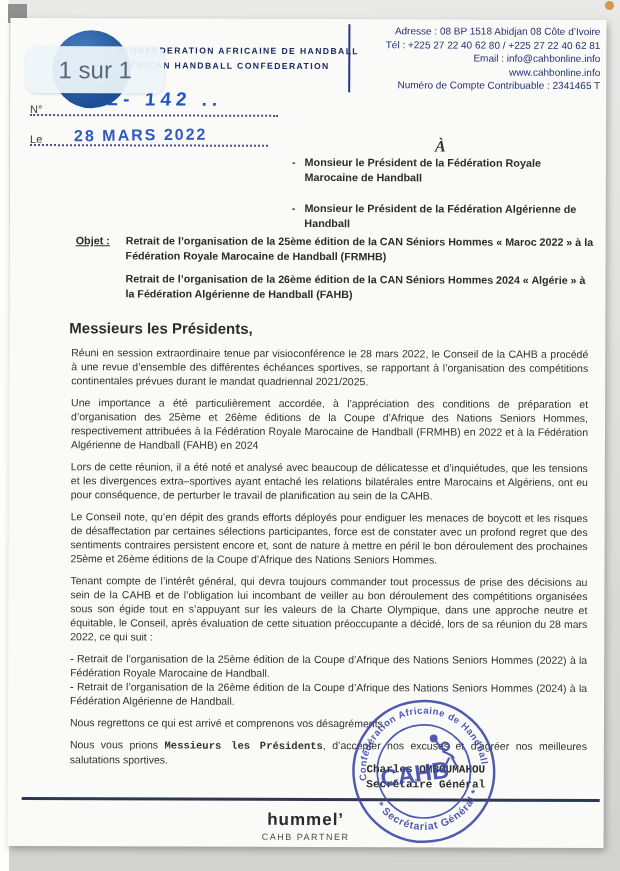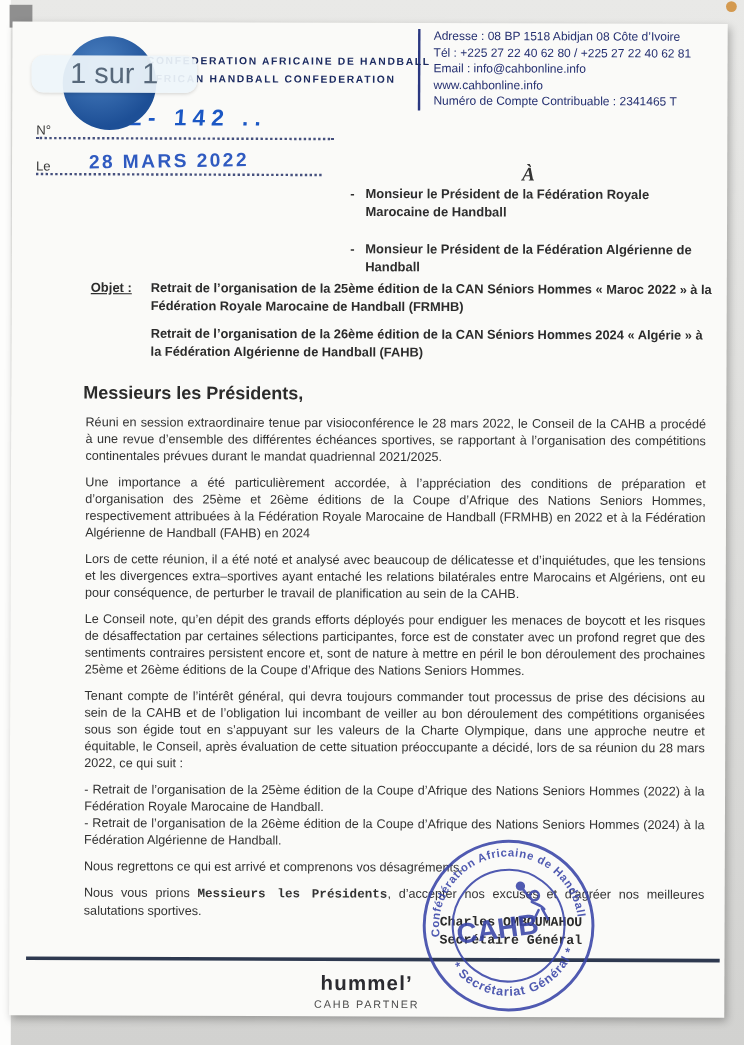--- a/index.html
+++ b/index.html
@@ -12,28 +12,28 @@
   .corner-square { position:absolute; left:8px; top:4px; width:19px; height:19px; background:#8f8f8f; }
   .corner-dot { position:absolute; left:605px; top:1px; width:9px; height:9px; border-radius:50%; background:#d49a50; }
 
   .page { position:absolute; left:9px; top:19px; width:596px; height:828px;
           background:#fafaf8; box-shadow:2px 3px 7px rgba(0,0,0,.28);
           transform:rotate(0.2deg); }
 
   
   .logo-circle { position:absolute; left:42px; top:12px; width:78px; height:78px; border-radius:50%;
                  background:radial-gradient(circle at 38% 32%, #4c82c2, #1d4f96 70%); z-index:1; }
-  .page-badge { position:absolute; left:16px; top:28px; width:138px; height:31px; border-radius:10px;
+  .page-badge { position:absolute; left:16px; top:28px; width:138px; height:47px; border-radius:10px;
                 background:rgba(238,245,250,0.93); box-shadow:0 1px 3px rgba(0,0,0,.15);
                 display:flex; align-items:center; justify-content:center;
                 font-size:24px; color:#57687a; z-index:3; }
   .org-block { position:absolute; left:112px; top:25px; z-index:2; color:#1b2a60;
                font-weight:bold; font-size:8.6px; letter-spacing:1.4px; line-height:15px; white-space:nowrap; }
   .addr-block { position:absolute; left:338px; top:5px; width:252px; border-left:2px solid #2a3780;
-                padding-left:11px; color:#242f70; font-size:10px; line-height:13.6px; }
+                padding-left:24px; color:#242f70; font-size:10px; line-height:13.6px;text-align:right; }
 
   
   .ref-row { position:absolute; left:20px; height:20px; }
   .ref-row .lbl { position:absolute; left:0; bottom:1px; font-size:11px; color:#3a3a3a; }
   .dotline { position:absolute; left:0; bottom:0; border-bottom:2px dotted #45507e; }
   .hand-number { position:absolute; left:62px; bottom:6px; color:#1b57c4; font-weight:bold;
                  font-size:19px; letter-spacing:5px; transform:skewX(-4deg); white-space:nowrap; }
   .date-stamp { position:absolute; left:44px; bottom:2px; color:#2f5ac0; font-weight:bold;
                 font-size:16px; letter-spacing:2px; transform:rotate(-1deg); white-space:nowrap; }
 

